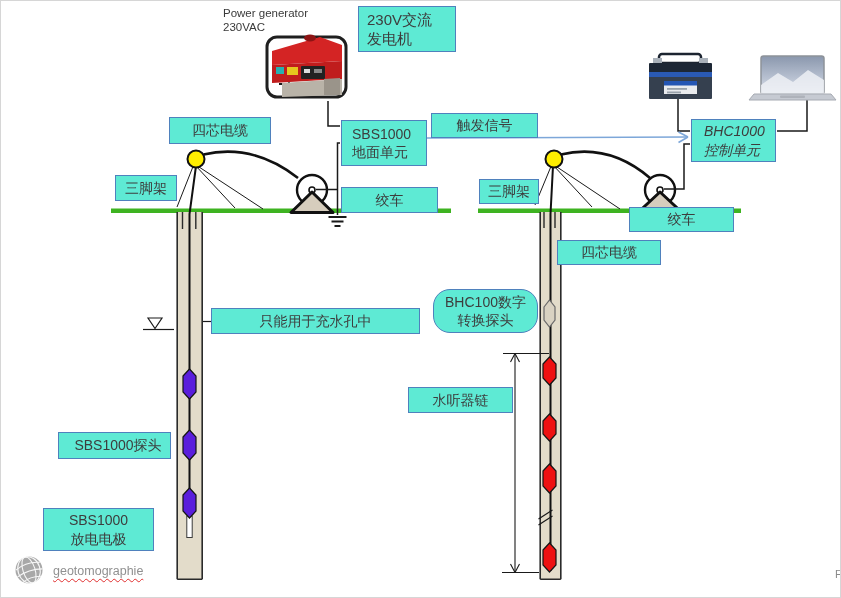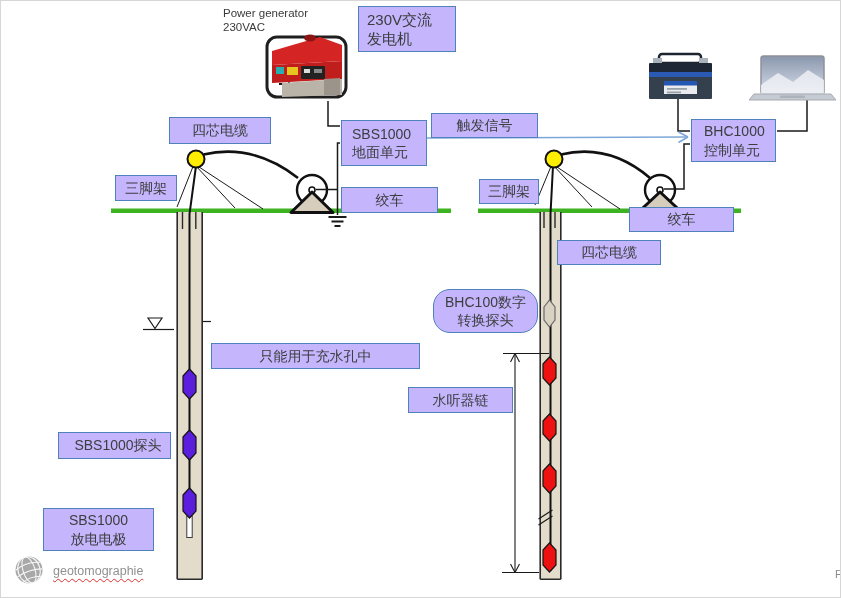--- a/index.html
+++ b/index.html
@@ -4,21 +4,21 @@
 <style>
   html,body{margin:0;padding:0;background:#fff;}
   #stage{
     position:relative;width:841px;height:598px;background:#ffffff;
     font-family:"Liberation Sans","DejaVu Sans",sans-serif;
     border:1px solid #d6d6d6;box-sizing:border-box;overflow:hidden;
   }
   #diagram-svg{position:absolute;left:0;top:0;z-index:1;}
   .box{
     position:absolute;z-index:3;box-sizing:border-box;
-    border:1.5px solid #4f81bd;background:#c4b5fd;color:#3d3d3d;
+    border:1.5px solid #4f81bd;background:#5eead4;color:#3d3d3d;
     font-size:14px;line-height:1.3;display:flex;align-items:center;
     justify-content:center;text-align:center;white-space:pre-line;
   }
   .box.leftalign{justify-content:flex-start;text-align:left;padding-left:10px;}
   .box.big{font-size:15px;padding-left:8px;}
   .caption{
     position:absolute;z-index:3;color:#3a3a3a;font-size:11.5px;line-height:1.2;
     white-space:pre-line;
   }
   .logo-text{
@@ -184,28 +184,28 @@
 
   <div class="box leftalign" style="left:340px;top:119px;width:86px;height:46px;">SBS1000
 地面单元</div>
 
   <div class="box" style="left:430px;top:112px;width:107px;height:25px;text-align:right;">触发信号</div>
 
   <div class="box" style="left:340px;top:186px;width:97px;height:26px;">绞车</div>
 
   <div class="box" style="left:478px;top:178px;width:60px;height:25px;">三脚架</div>
 
-  <div class="box leftalign" style="left:690px;top:118px;width:85px;height:43px;padding-left:12px;">BHC1000
+  <div class="box leftalign" style="left:690px;top:118px;width:85px;height:43px;padding-left:12px;font-style:italic;">BHC1000
 控制单元</div>
 
   <div class="box" style="left:628px;top:206px;width:105px;height:25px;">绞车</div>
 
   <div class="box" style="left:556px;top:239px;width:104px;height:25px;">四芯电缆</div>
 
-  <div class="box" style="left:210px;top:307px;width:209px;height:26px;margin-top:35px;">只能用于充水孔中</div>
+  <div class="box" style="left:210px;top:307px;width:209px;height:26px;">只能用于充水孔中</div>
 
   <div class="box" style="left:432px;top:288px;width:105px;height:44px;border-radius:17px;">BHC100数字
 转换探头</div>
 
   <div class="box" style="left:407px;top:386px;width:105px;height:26px;">水听器链</div>
 
   <div class="box" style="left:57px;top:431px;width:113px;height:27px;padding-left:7px;">SBS1000探头</div>
 
   <div class="box" style="left:42px;top:507px;width:111px;height:43px;">SBS1000
 放电电极</div>

